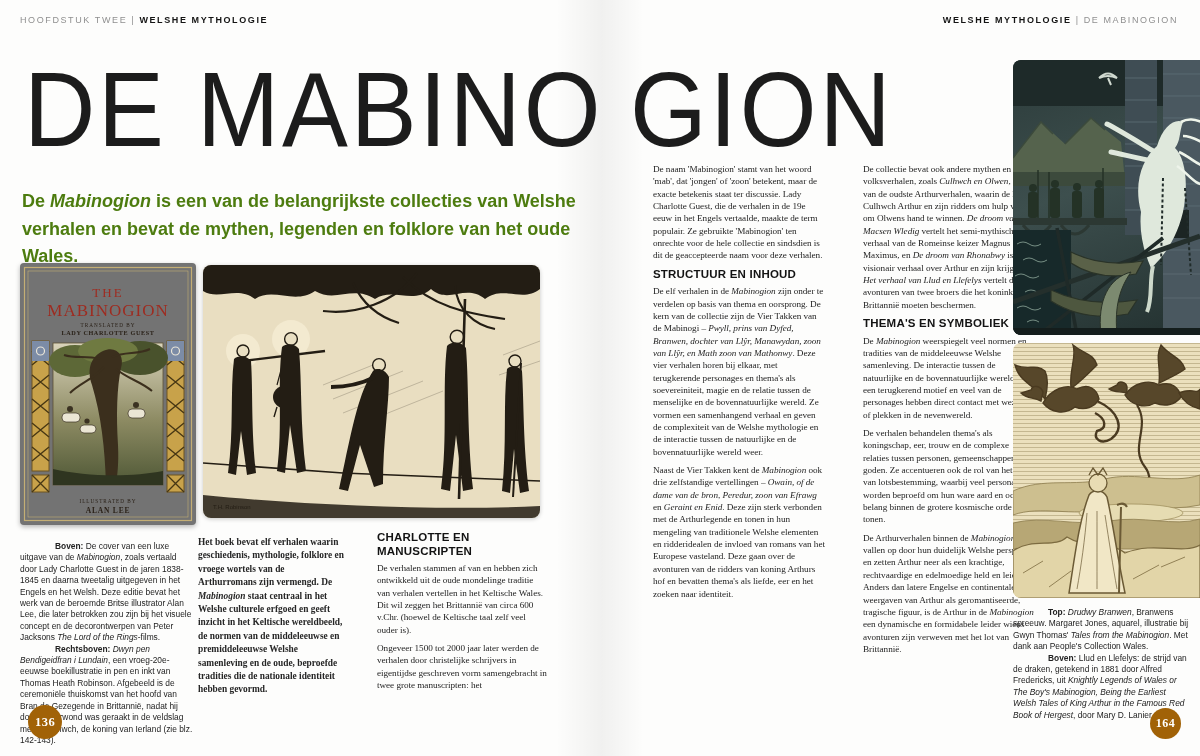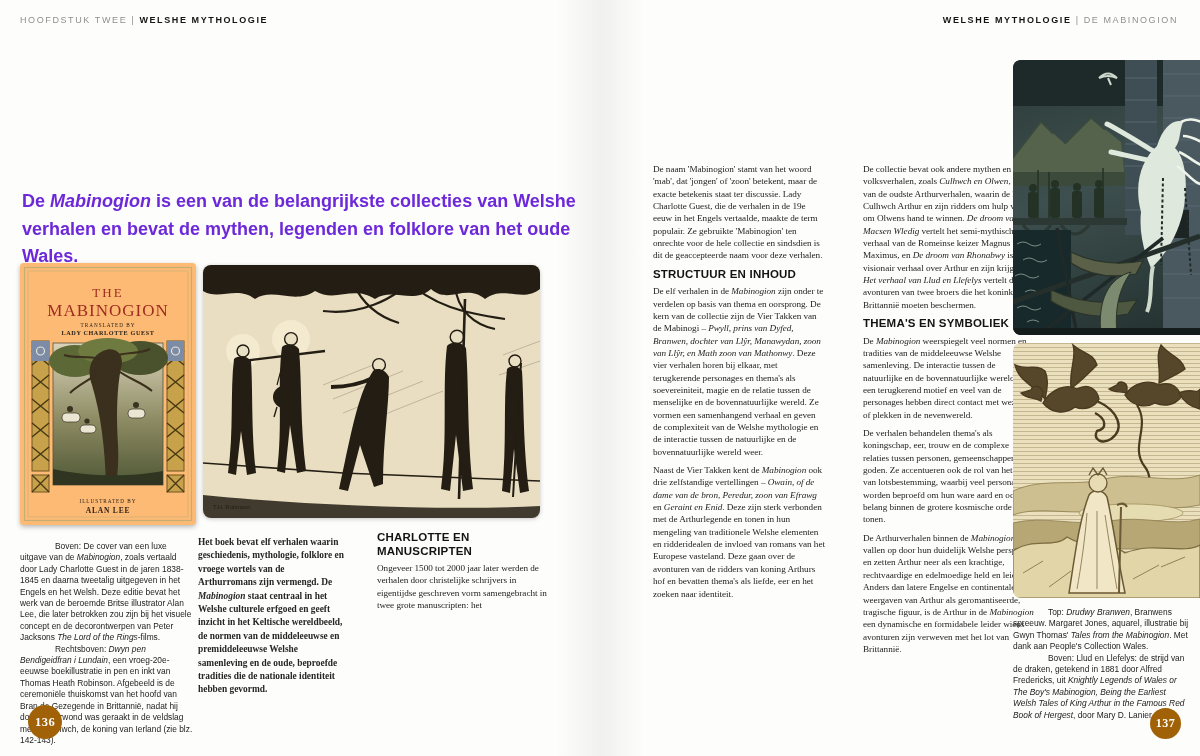--- a/index.html
+++ b/index.html
@@ -13,40 +13,40 @@
   .runhead.left{left:20px;}
   .runhead.right{right:22px;text-align:right;}
   
   .bigtitle{position:absolute;top:57px;left:0;height:110px;width:100%;pointer-events:none;}
   .bigtitle span{position:absolute;font-size:105px;line-height:1.0;font-weight:400;color:#1c1c1c;
                  letter-spacing:3px;transform:scaleX(.94);transform-origin:0 0;white-space:nowrap;}
   .bigtitle .p1{left:24px;}
   .bigtitle .p2{left:630px;}
   
   .intro{position:absolute;left:22px;top:170px;width:566px;font-size:18px;line-height:27.5px;
-         font-weight:bold;color:#6d28d9;}
+         font-weight:bold;color:#4d7c0f;}
   
   .col{position:absolute;font-family:"Liberation Serif",serif;font-size:9.2px;line-height:12.35px;
        letter-spacing:-.05px;color:#242424;}
   .col p{margin:0 0 6px 0;}
   .col h3{font-family:"Liberation Sans",sans-serif;font-size:11.5px;letter-spacing:.2px;
           margin:6px 0 4px 0;color:#131313;line-height:13.5px;}
   .col h3:first-child{margin-top:0;}
   .leadcol{position:absolute;font-family:"Liberation Serif",serif;font-weight:bold;
            font-size:9.4px;line-height:13.4px;color:#262626;}
   
   .caption{position:absolute;font-size:8.4px;line-height:11.4px;color:#222;}
-  .caption b{font-weight:normal;padding-left:35px;}
+  .caption b{font-weight:bold;padding-left:35px;}
   
   .pagenum{position:absolute;width:34px;height:34px;border-radius:50%;background:#a16207;color:#fff;
            display:flex;align-items:center;justify-content:center;font-weight:bold;font-size:12.5px;
            font-family:"Liberation Serif",serif;letter-spacing:.5px;}
   
   .imgbox{position:absolute;overflow:hidden;}
-  .cover{left:20px;top:263px;width:176px;height:262px;border-radius:4px;background:#fdba74;
+  .cover{left:20px;top:263px;width:176px;height:262px;border-radius:4px;background:#737373;
          box-shadow:0 2px 5px rgba(0,0,0,.28);}
   .penillo{left:203px;top:265px;width:337px;height:253px;border-radius:8px;background:#e9dec1;
            box-shadow:0 1px 4px rgba(0,0,0,.22);}
   .wcolor{left:1013px;top:60px;width:187px;height:275px;border-radius:8px 0 0 8px;
           background:linear-gradient(160deg,#2c3b3a 0%,#3d4f4e 45%,#233130 100%);}
   .engrav{left:1013px;top:343px;width:187px;height:255px;border-radius:8px 0 0 8px;background:#ebe0bd;}
   .engrav .hatch{position:absolute;inset:0;
       background:repeating-linear-gradient(to bottom,rgba(124,106,60,.35) 0 1px,rgba(0,0,0,0) 1px 4px);}
   svg{display:block;}
 </style>
@@ -56,20 +56,24 @@
 <div class="spread">
   <div class="gutter"></div>
 
   <div class="runhead left"><span>HOOFDSTUK TWEE</span>
     <span>|</span>
     <b>WELSHE MYTHOLOGIE</b></div>
   <div class="runhead right"><b>WELSHE MYTHOLOGIE</b>
     <span>|</span>
     <span>DE MABINOGION</span></div>
 
+  <div class="bigtitle">
+    <span class="p1">DE MABINO</span>
+    <span class="p2">GION</span>
+  </div>
 
   <p class="intro">De <i>Mabinogion</i> is een van de belangrijkste collecties van Welshe verhalen en bevat de mythen, legenden en folklore van het oude Wales.</p>
 
   <div class="imgbox cover">
     <svg width="176" height="262" viewBox="0 0 176 262">
       <defs>
         <linearGradient id="paintbg" x1="0" y1="0" x2="0" y2="1">
           <stop offset="0" stop-color="#d9d3bb"></stop>
             <stop offset=".55" stop-color="#8c8a62"></stop>
             <stop offset="1" stop-color="#4f5836"></stop>
@@ -177,20 +181,21 @@
       <text x="10" y="244" font-family="Liberation Sans,sans-serif" font-size="6" fill="#231d14">T.H. Robinson</text>
     </svg>
   </div>
 
   <div class="caption" style="left:20px;top:541px;width:174px;"><b>Boven:</b> De cover van een luxe uitgave van de <i>Mabinogion</i>, zoals vertaald door Lady Charlotte Guest in de jaren 1838-1845 en daarna tweetalig uitgegeven in het Engels en het Welsh. Deze editie bevat het werk van de beroemde Britse illustrator Alan Lee, die later betrokken zou zijn bij het visuele concept en de decorontwerpen van Peter Jacksons <i>The Lord of the Rings</i>-films. <b>Rechtsboven:</b> <i>Dwyn pen Bendigeidfran i Lundain</i>, een vroeg-20e-eeuwse boekillustratie in pen en inkt van Thomas Heath Robinson. Afgebeeld is de ceremoniële thuiskomst van het hoofd van Bran de Gezegende in Brittannië, nadat hij dodelijk verwond was geraakt in de veldslag met Matholwch, de koning van Ierland (zie blz. 142-143).</div>
 
   <div class="leadcol" style="left:198px;top:536px;width:146px;">Het boek bevat elf verhalen waarin geschiedenis, mythologie, folklore en vroege wortels van de Arthurromans zijn vermengd. De <i>Mabinogion</i> staat centraal in het Welshe culturele erfgoed en geeft inzicht in het Keltische wereldbeeld, de normen van de middeleeuwse en premiddeleeuwse Welshe samenleving en de oude, beproefde tradities die de nationale identiteit hebben gevormd.</div>
 
   <div class="col" style="left:377px;top:531px;width:170px;">
     <h3>CHARLOTTE EN MANUSCRIPTEN</h3>
+    <p>De verhalen stammen af van en hebben zich ontwikkeld uit de oude mondelinge traditie van verhalen vertellen in het Keltische Wales. Dit wil zeggen het Brittannië van circa 600 v.Chr. (hoewel de Keltische taal zelf veel ouder is).</p>
     <p>Ongeveer 1500 tot 2000 jaar later werden de verhalen door christelijke schrijvers in eigentijdse geschreven vorm samengebracht in twee grote manuscripten: het</p>
   </div>
 
   <div class="col" style="left:653px;top:163px;width:172px;">
     <p>De naam 'Mabinogion' stamt van het woord 'mab', dat 'jongen' of 'zoon' betekent, maar de exacte betekenis staat ter discussie. Lady Charlotte Guest, die de verhalen in de 19e eeuw in het Engels vertaalde, maakte de term populair. Ze gebruikte 'Mabinogion' ten onrechte voor de hele collectie en sindsdien is dit de geaccepteerde naam voor deze verhalen.</p>
     <h3>STRUCTUUR EN INHOUD</h3>
     <p>De elf verhalen in de <i>Mabinogion</i> zijn onder te verdelen op basis van thema en oorsprong. De kern van de collectie zijn de Vier Takken van de Mabinogi – <i>Pwyll, prins van Dyfed, Branwen, dochter van Llŷr, Manawydan, zoon van Llŷr, en Math zoon van Mathonwy</i>. Deze vier verhalen horen bij elkaar, met terugkerende personages en thema's als soevereiniteit, magie en de relatie tussen de menselijke en de bovennatuurlijke wereld. Ze vormen een samenhangend verhaal en geven de complexiteit van de Welshe mythologie en de interactie tussen de natuurlijke en de bovennatuurlijke wereld weer.</p>
     <p>Naast de Vier Takken kent de <i>Mabinogion</i> ook drie zelfstandige vertellingen – <i>Owain, of de dame van de bron</i>, <i>Peredur, zoon van Efrawg</i> en <i>Geraint en Enid</i>. Deze zijn sterk verbonden met de Arthurlegende en tonen in hun mengeling van traditionele Welshe elementen en ridderidealen de invloed van romans van het Europese vasteland. Deze gaan over de avonturen van de ridders van koning Arthurs hof en bevatten thema's als liefde, eer en het zoeken naar identiteit.</p>
   </div>
 
@@ -300,14 +305,14 @@
         <circle cx="85" cy="140" r="9" fill="#e8dcb4" stroke="#6b5a35" stroke-width="1.3"></circle>
         <path d="M76 132 l4 -7 5 7 5 -7 4 7" stroke="#6b5a35" stroke-width="1.4" fill="none"></path>
         <path d="M104 162 C108 160 112 160 114 164 M108 164 L106 250" stroke="#6b5a35" stroke-width="2" fill="none"></path>
       </g>
     </svg>
   </div>
 
   <div class="caption" style="left:1013px;top:607px;width:176px;"><b>Top:</b> <i>Drudwy Branwen</i>, Branwens spreeuw. Margaret Jones, aquarel, illustratie bij Gwyn Thomas' <i>Tales from the Mabinogion</i>. Met dank aan People's Collection Wales. <b>Boven:</b> Llud en Llefelys: de strijd van de draken, getekend in 1881 door Alfred Fredericks, uit <i>Knightly Legends of Wales or The Boy's Mabinogion, Being the Earliest Welsh Tales of King Arthur in the Famous Red Book of Hergest</i>, door Mary D. Lanier.</div>
 
   <div class="pagenum" style="left:28px;top:705px;">136</div>
-  <div class="pagenum" style="left:1150px;top:708px;width:31px;height:31px;font-size:12px;">137</div>
+  <div class="pagenum" style="left:1150px;top:708px;width:31px;height:31px;font-size:12px;">164</div>
 </div>
 
 </body></html>

